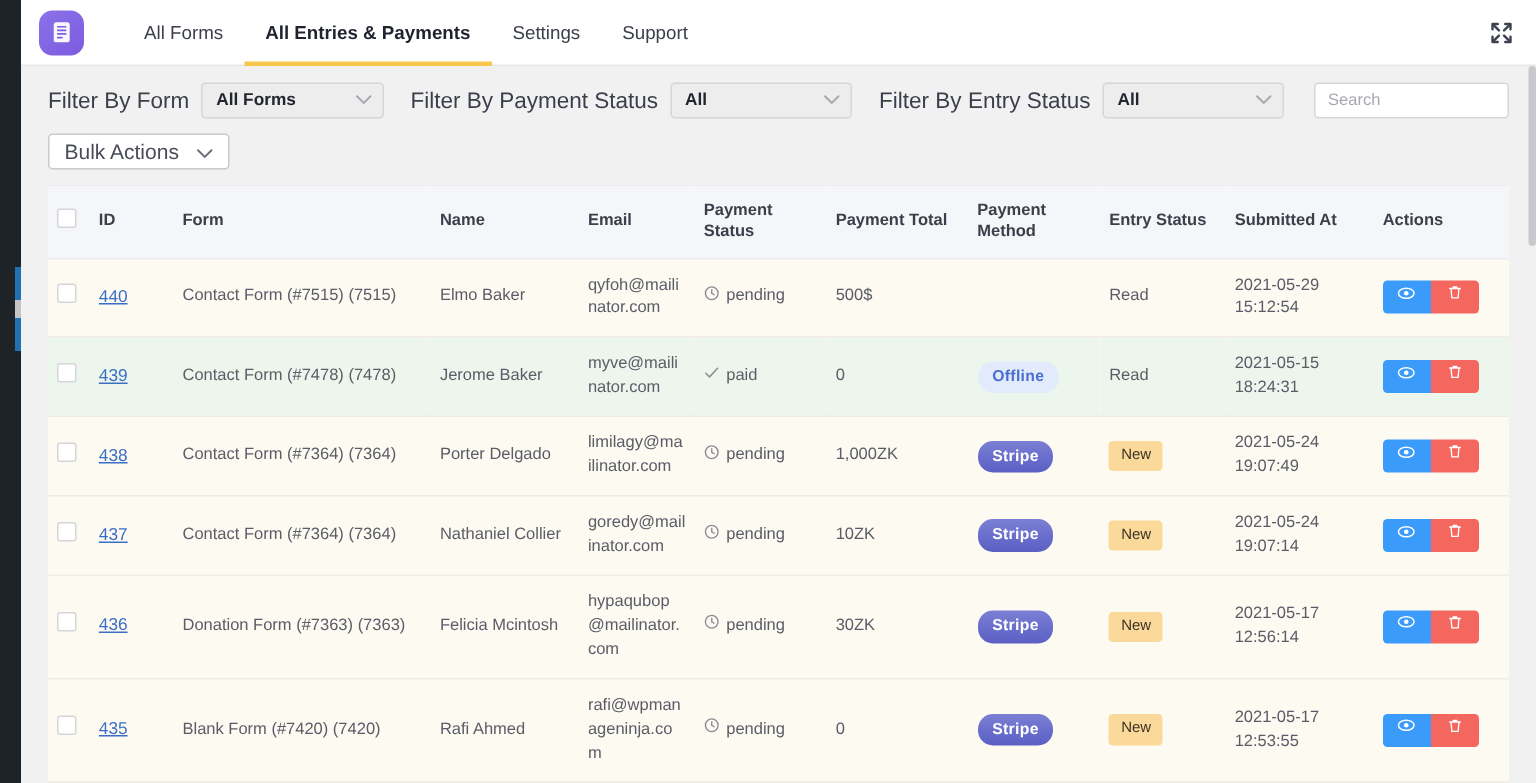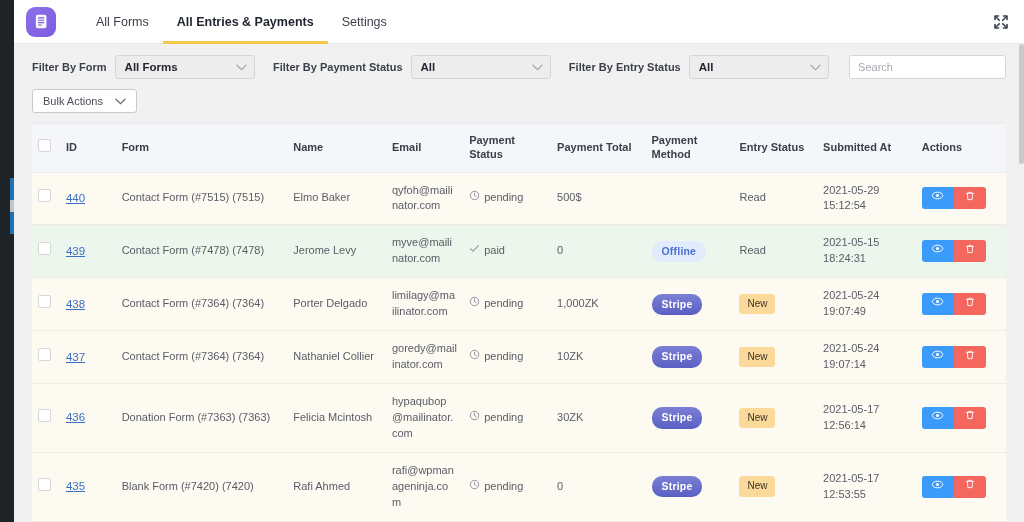--- a/index.html
+++ b/index.html
@@ -91,22 +91,22 @@
     padding: 10px 18px 0 18px;
     flex: 0 0 auto;
   }
   .filter-row {
     display: flex;
     align-items: center;
     gap: 0;
     height: 26px;
   }
   .filter-label {
-    font-size: 11px;
-    font-weight: bold;
+    font-size: 15px;
+    font-weight: normal;
     color: #3b3f4a;
     margin-right: 8px;
     white-space: nowrap;
   }
   .select {
     position: relative;
     height: 24px;
     background: #ededee;
     border: 1px solid #d6d6d9;
     border-radius: 3px;
@@ -146,21 +146,21 @@
   .searchwrap input::placeholder { color: #a7a9b0; }
 
   .bulkrow { padding: 9px 0 10px 0; }
   .bulk {
     display: inline-flex; align-items: center;
     height: 24px;
     background: #ffffff;
     border: 1px solid #c9cacd;
     border-radius: 3px;
     padding: 0 10px;
-    font-size: 11px;
+    font-size: 14px;
     color: #4a4d57;
     cursor: pointer;
     gap: 12px;
   }
 
   
   .tablewrap {
     flex: 1 1 auto;
     overflow: hidden;
     background: #ffffff;
@@ -288,20 +288,21 @@
           <rect x="7" y="9.4" width="9" height="1.6" rx="0.8" fill="#7c5ce0"></rect>
           <rect x="7" y="12.8" width="9" height="1.6" rx="0.8" fill="#7c5ce0"></rect>
           <rect x="7" y="16.2" width="5.5" height="1.6" rx="0.8" fill="#7c5ce0"></rect>
         </svg>
       </div>
 
       <div class="navtabs">
         <div class="navtab">All Forms</div>
         <div class="navtab active">All Entries &amp; Payments</div>
         <div class="navtab">Settings</div>
+        <div class="navtab">Support</div>
       </div>
 
       <div class="expand-icon">
         <svg width="16" height="16" viewBox="0 0 16 16" aria-hidden="true">
           <g fill="none" stroke="#3c4250" stroke-width="1.6" stroke-linecap="round" stroke-linejoin="round">
             <path d="M2 5.5V2h3.5"></path>
               <path d="M10.5 2H14v3.5"></path>
             <path d="M14 10.5V14h-3.5"></path>
               <path d="M5.5 14H2v-3.5"></path>
             <path d="M6.3 6.3l-3.6-3.6"></path>
@@ -411,21 +412,21 @@
                         <path d="M3.3 4.4h9.4M6.4 4.4V3.1h3.2v1.3M4.5 4.4l.7 8.4h5.6l.7-8.4" fill="none" stroke="#ffffff" stroke-width="1.2" stroke-linecap="round" stroke-linejoin="round"></path>
                       </svg></span>
                   </div>
                 </div>
               </td>
             </tr>
             <tr class="green">
               <td class="c-check"><span class="cbx"></span></td>
               <td class="c-id"><a class="idlink">439</a></td>
               <td class="c-form">Contact Form (#7478) (7478)</td>
-              <td class="c-name">Jerome Levy</td>
+              <td class="c-name">Jerome Baker</td>
               <td class="c-email">myve@mailinator.com</td>
               <td class="c-pstat"><span class="pstat"><span><svg width="11" height="11" viewBox="0 0 12 12">
                       <path d="M1.6 6.4L4.4 9 10.2 2.8" fill="none" stroke="#8a8d96" stroke-width="1.1" stroke-linecap="round" stroke-linejoin="round"></path>
                     </svg></span>paid</span></td>
               <td class="c-ptot">0</td>
               <td class="c-pmeth"><span class="pill offline">Offline</span></td>
               <td class="c-estat"><span class="read-txt">Read</span></td>
               <td class="c-sub">2021-05-15 18:24:31</td>
               <td class="c-act">
                 <div class="actions">

